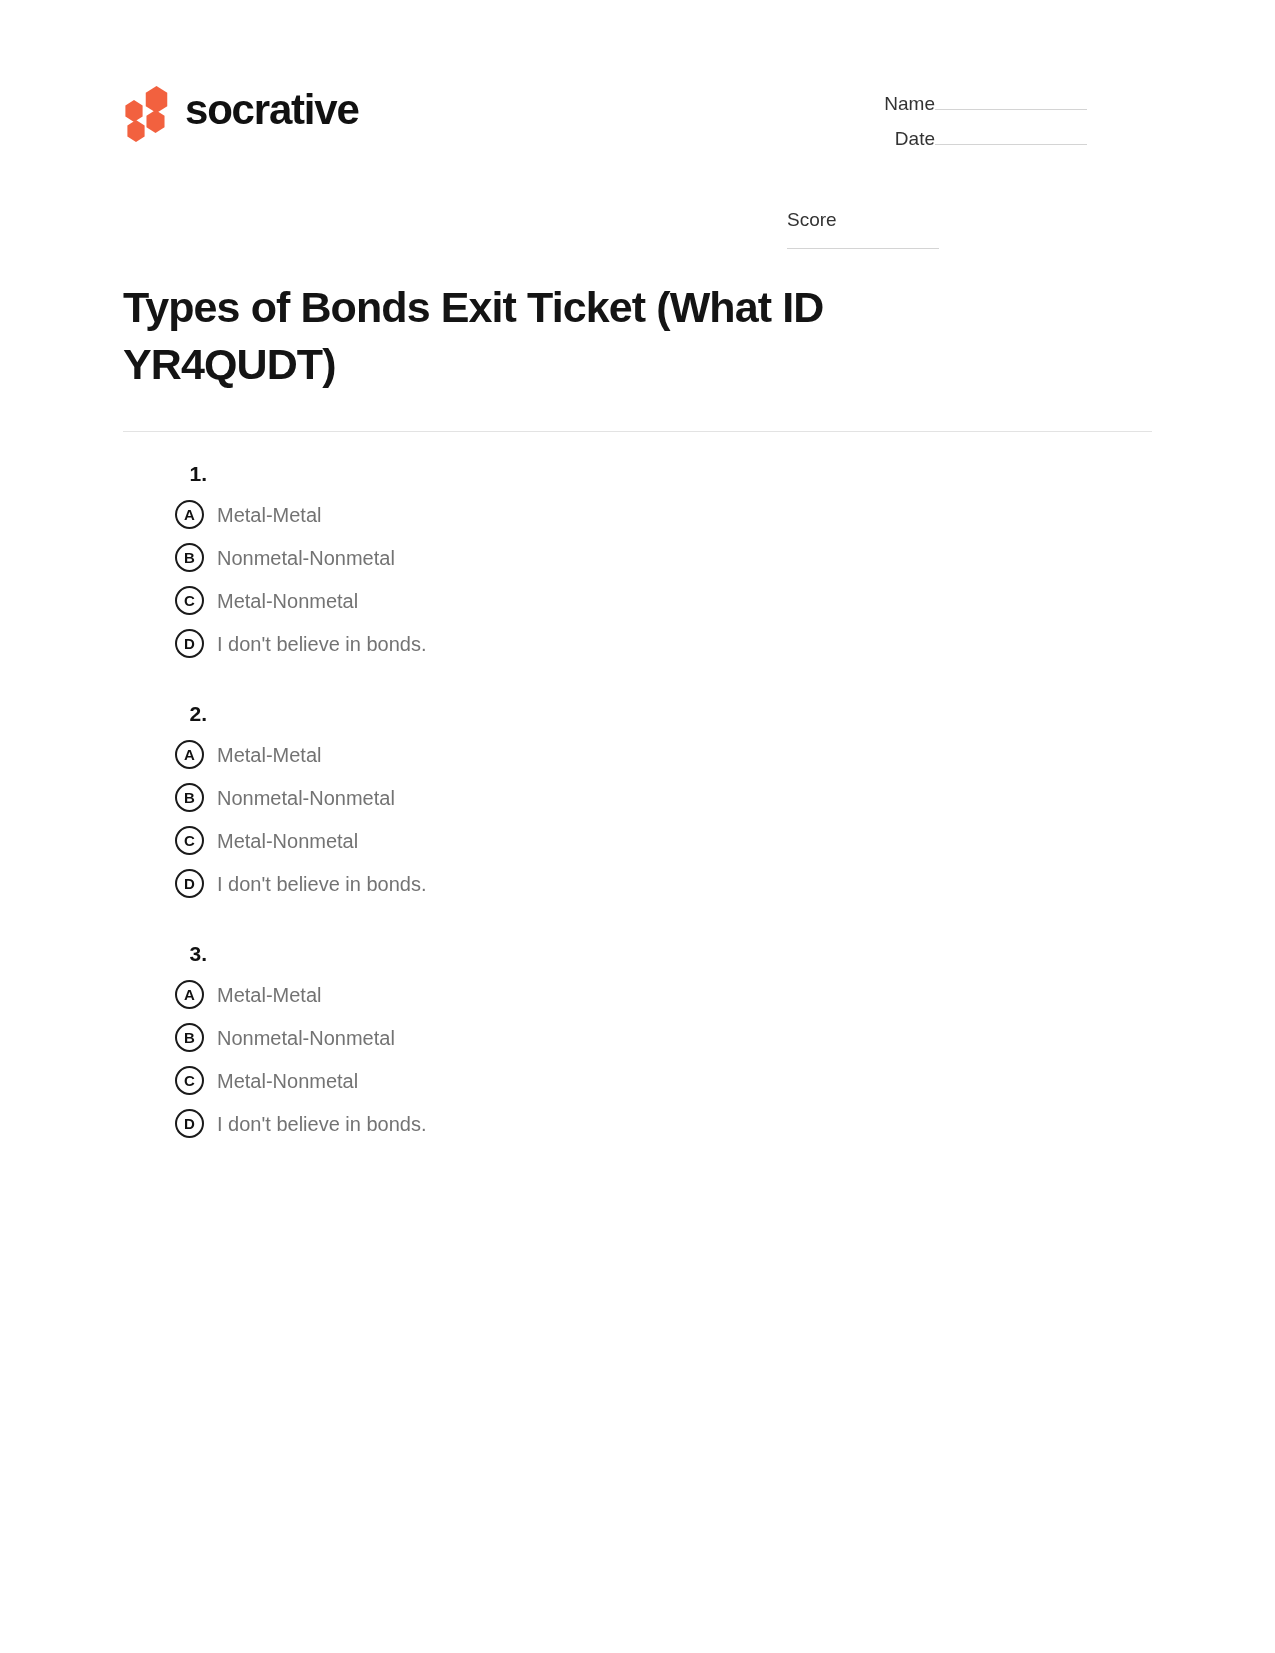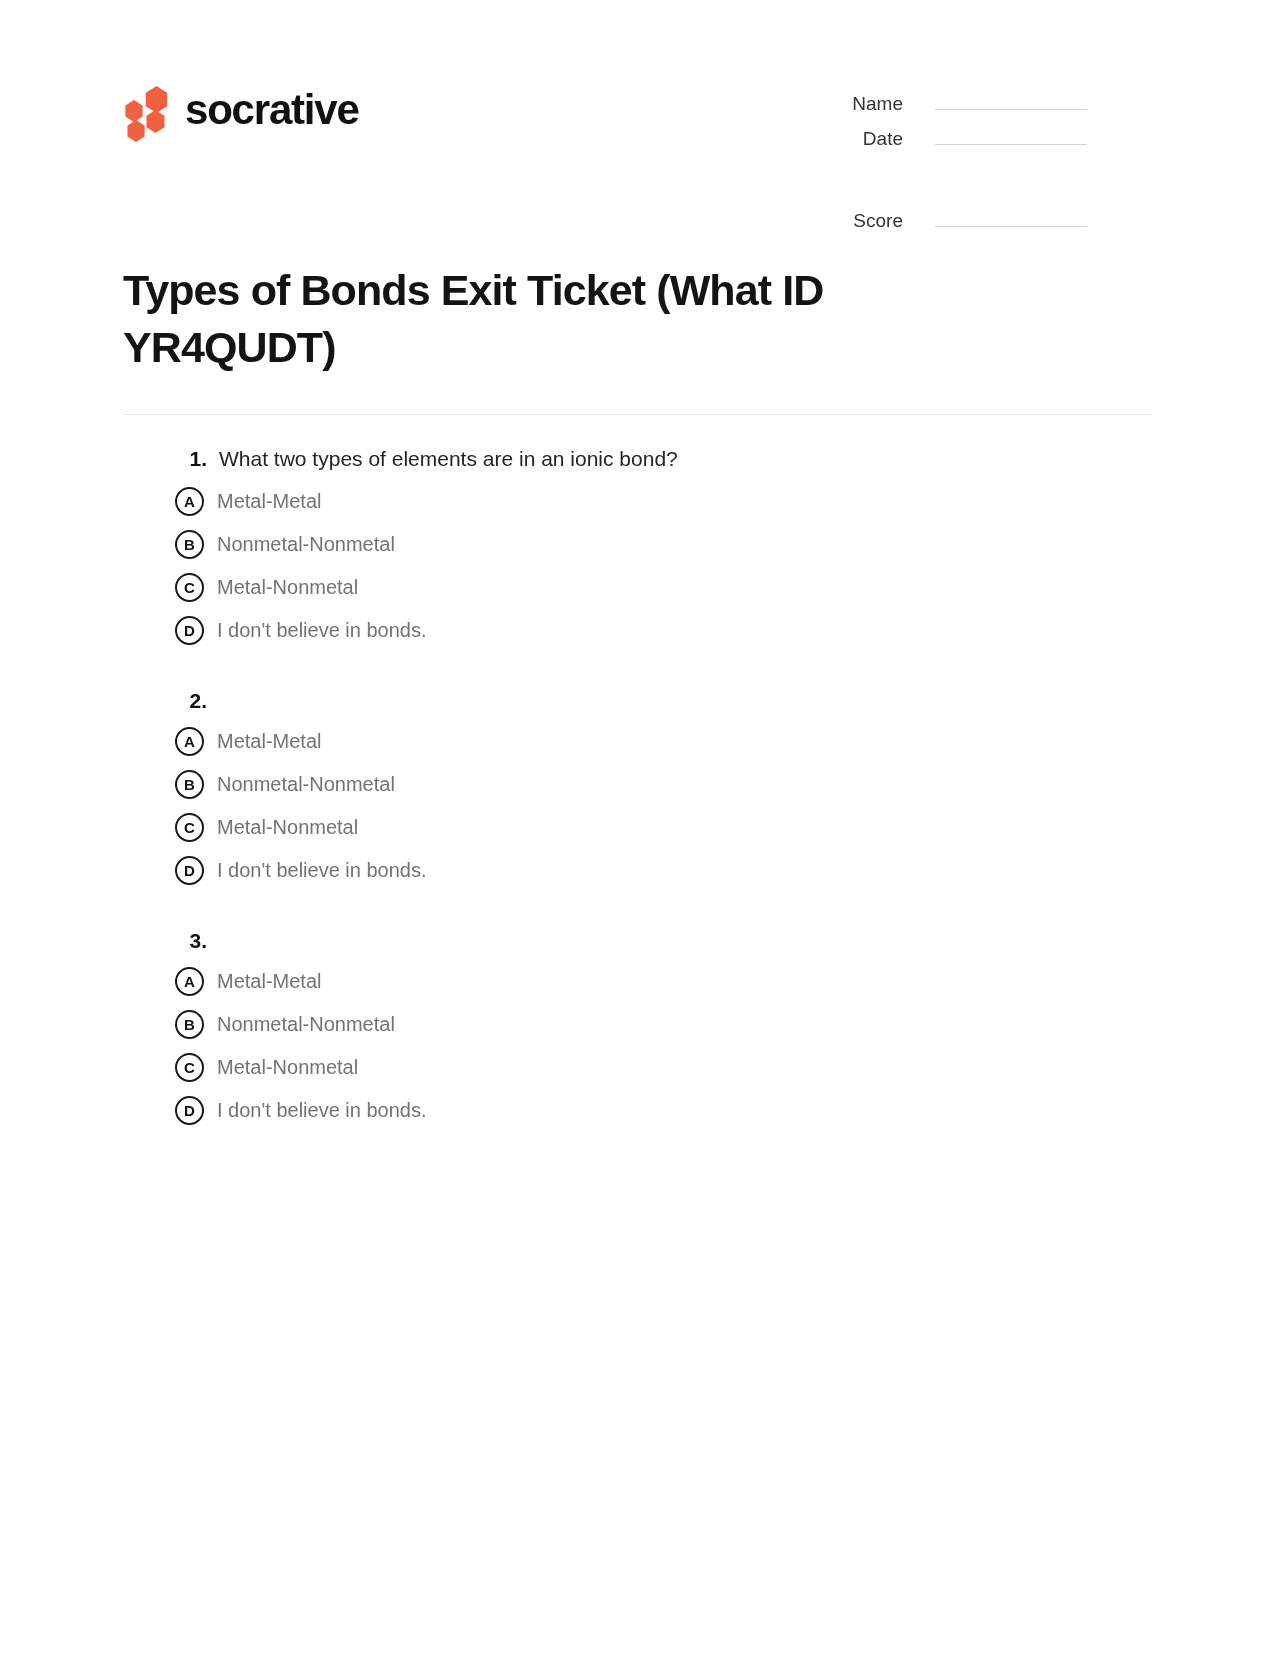--- a/index.html
+++ b/index.html
@@ -67,39 +67,40 @@
   
   .meta-fields {
     width: 300px;
     margin-top: 14px;
   }
 
   .field-row {
     display: flex;
     align-items: baseline;
     justify-content: flex-end;
-    gap: 32px;
+    gap: 0;
     margin-bottom: 12px;
   }
 
   .field-label {
     font-size: 19px;
     color: #333333;
     white-space: nowrap;
   }
 
   .field-line {
     width: 152px;
     border-bottom: 1.5px solid #d4d4d4;
     height: 18px;
     flex: 0 0 auto;
   }
 
   .score-row {
     margin-top: 59px;
+    flex-direction: column;
   }
 
   
   .title-block {
     padding: 18px 107px 0 107px;
     position: relative;
   }
 
   .quiz-title {
     font-size: 43px;
@@ -213,21 +214,20 @@
     <h1 class="quiz-title">Types of Bonds Exit Ticket (What ID YR4QUDT)</h1>
   </div>
 
   <div class="divider"></div>
 
   <div class="questions">
 
     <div class="question-block">
       <div class="question-head">
         <span class="q-number">1.</span>
-        <span class="q-text">What two types of elements are in an ionic bond?</span>
       </div>
       <div class="choice">
         <span class="choice-bubble">A</span>
         <span class="choice-text">Metal-Metal</span>
       </div>
       <div class="choice">
         <span class="choice-bubble">B</span>
         <span class="choice-text">Nonmetal-Nonmetal</span>
       </div>
       <div class="choice">

